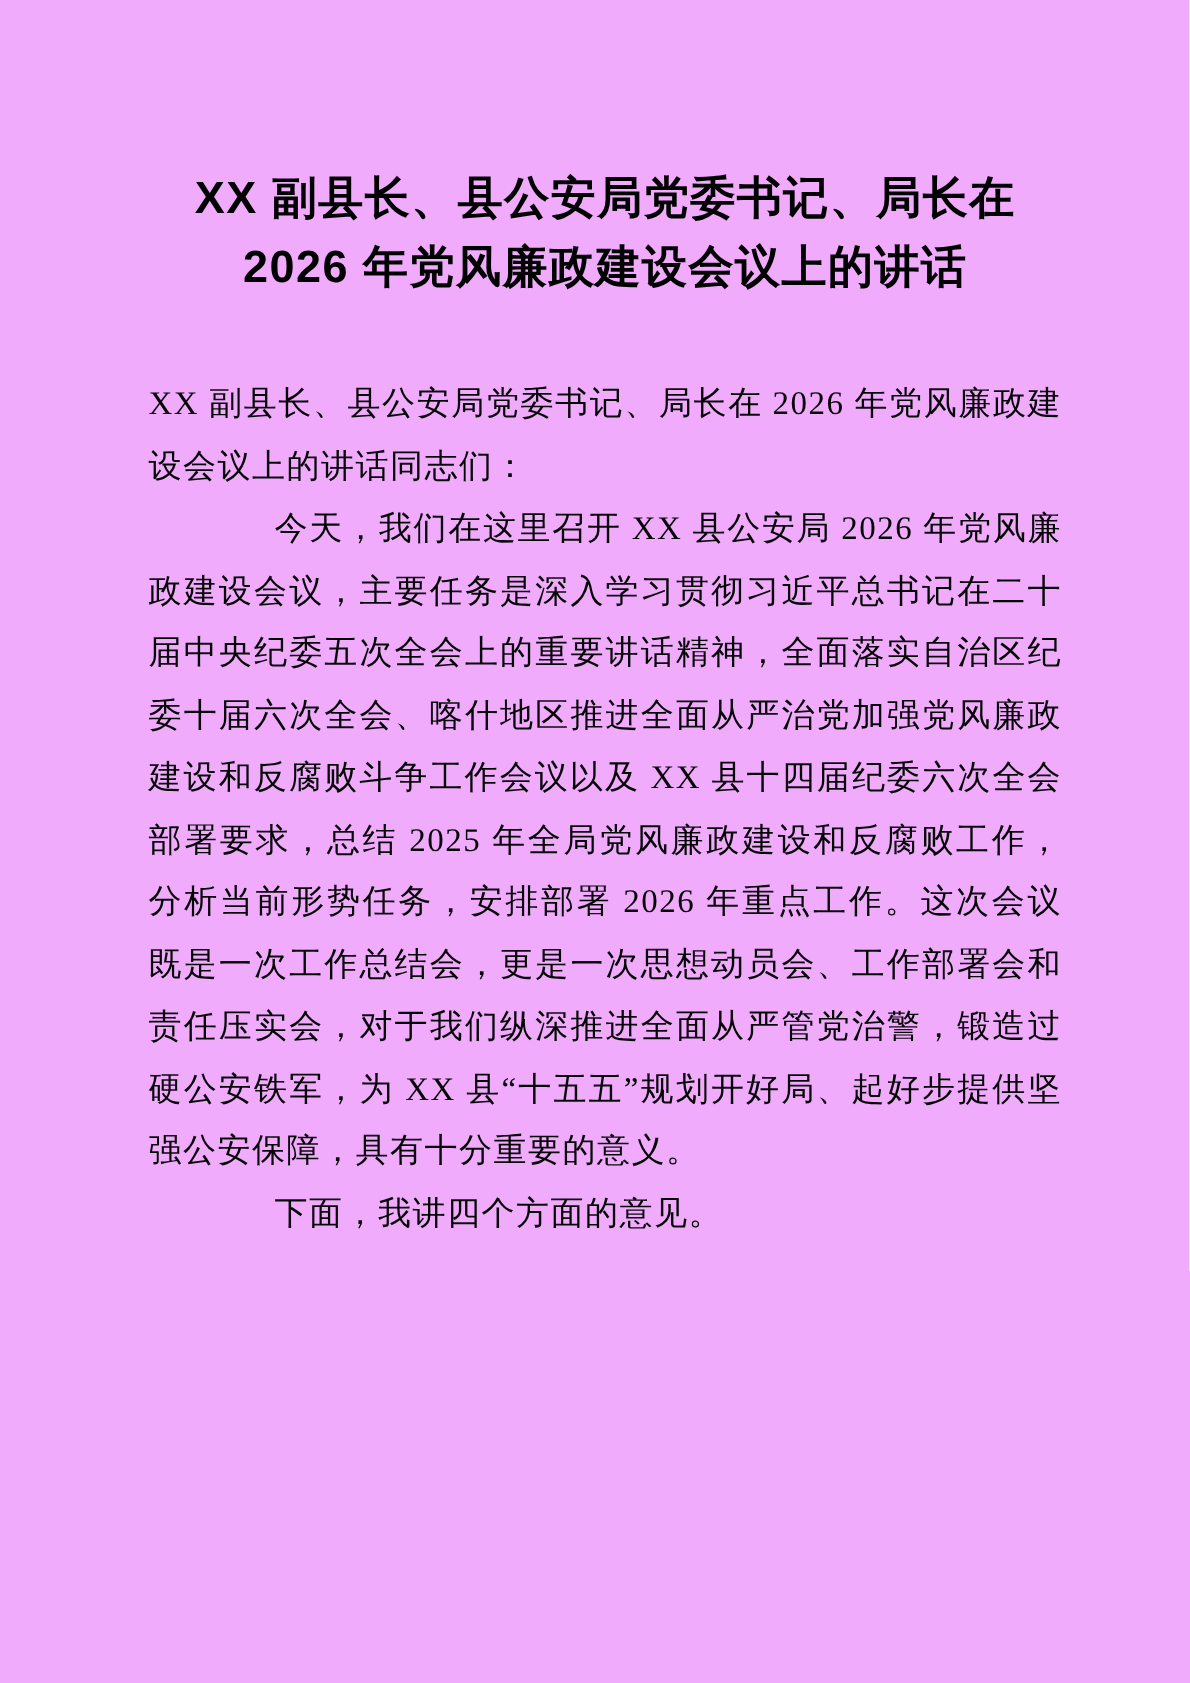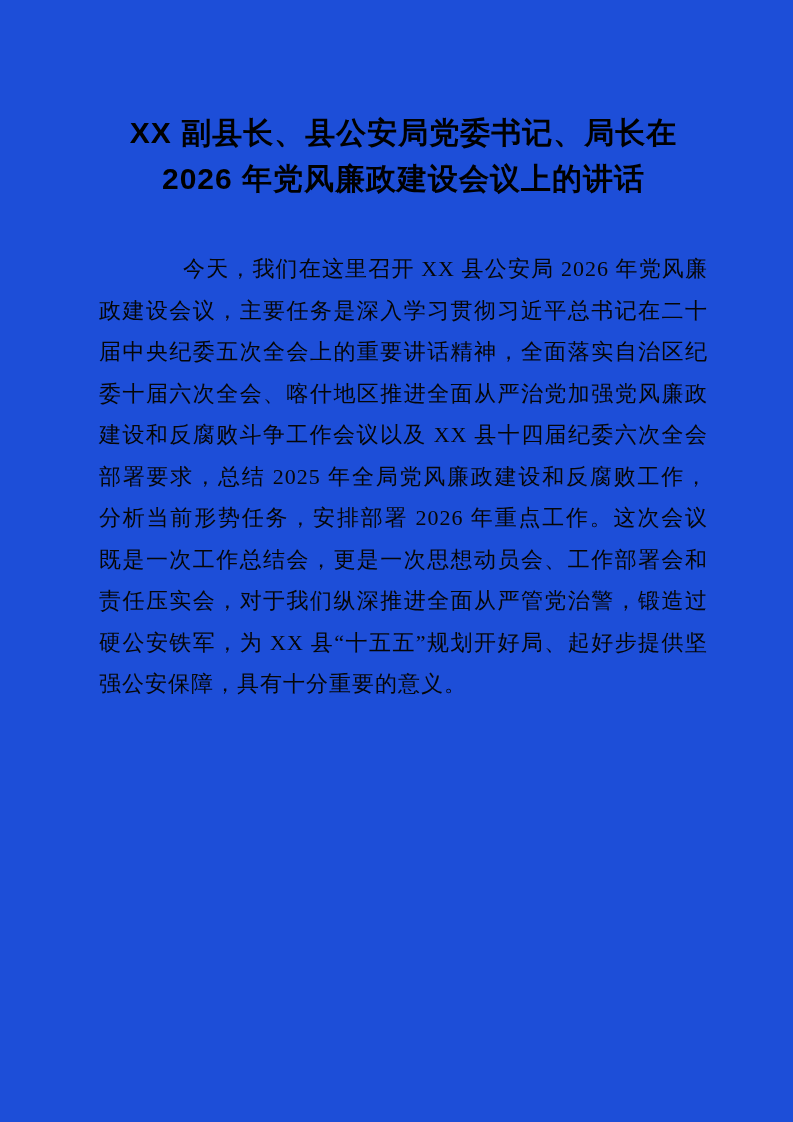--- a/index.html
+++ b/index.html
@@ -4,21 +4,21 @@
 <style>
   html, body {
     margin: 0;
     padding: 0;
     background: #ffffff;
   }
   .page {
     position: relative;
     width: 793px;
     height: 1122px;
-    background: #1d4ed8;
+    background: #f0abfc;
     box-sizing: border-box;
     padding: 110px 85px 0 99px;
     color: #000000;
     overflow: hidden;
   }
   .doc-title {
     margin: 0 0 46px 0;
     font-family: "Liberation Sans", sans-serif;
     font-weight: 700;
     font-size: 30px;
@@ -43,15 +43,17 @@
   .para.indent {
     text-indent: 84px;
   }
 </style>
 </head>
 <body>
 
 <div class="page">
   <h1 class="doc-title">XX 副县长、县公安局党委书记、局长在 2026 年党风廉政建设会议上的讲话</h1>
   <div class="doc-body">
+    <p class="para">XX 副县长、县公安局党委书记、局长在 2026 年党风廉政建设会议上的讲话同志们：</p>
     <p class="para indent">今天，我们在这里召开 XX 县公安局 2026 年党风廉政建设会议，主要任务是深入学习贯彻习近平总书记在二十届中央纪委五次全会上的重要讲话精神，全面落实自治区纪委十届六次全会、喀什地区推进全面从严治党加强党风廉政建设和反腐败斗争工作会议以及 XX 县十四届纪委六次全会部署要求，总结 2025 年全局党风廉政建设和反腐败工作，分析当前形势任务，安排部署 2026 年重点工作。这次会议既是一次工作总结会，更是一次思想动员会、工作部署会和责任压实会，对于我们纵深推进全面从严管党治警，锻造过硬公安铁军，为 XX 县“十五五”规划开好局、起好步提供坚强公安保障，具有十分重要的意义。</p>
+    <p class="para indent">下面，我讲四个方面的意见。</p>
   </div>
 </div>
 
 </body></html>

